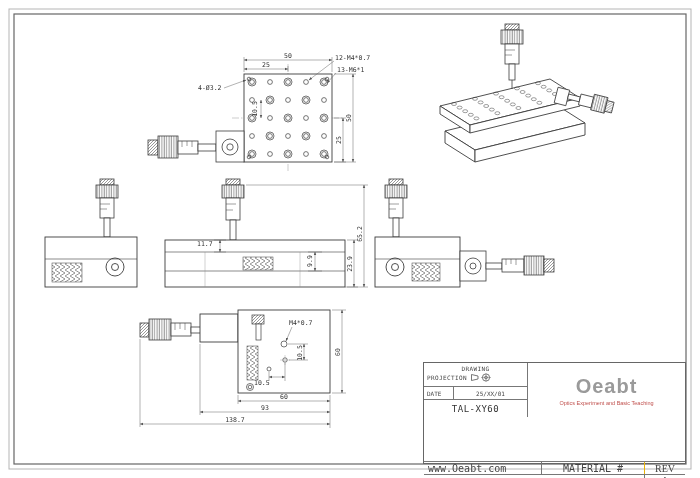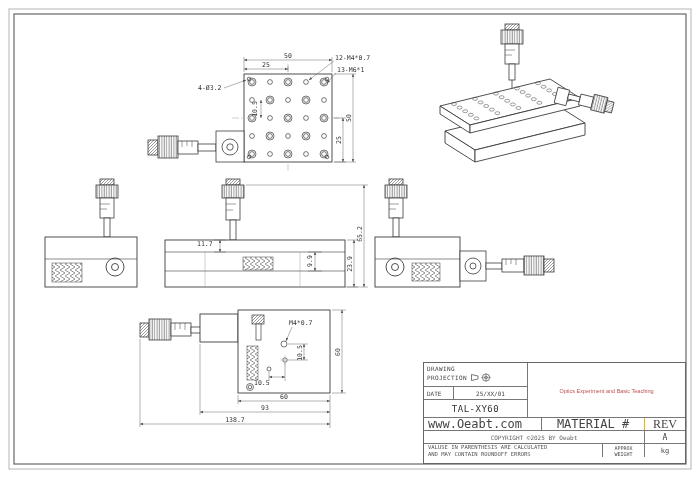--- a/index.html
+++ b/index.html
@@ -1,37 +1,37 @@
 <!DOCTYPE html>
 <html><head>
 <meta charset="utf-8">
 <style>
   * { margin:0; padding:0; box-sizing:border-box; }
   html,body { width:700px; height:478px; background:#fff; overflow:hidden;
               font-family:"DejaVu Sans Mono", monospace; }
-  .stage { position:absolute; inset:0; width:700px; height:478px; }
+  .stage { position:absolute; inset:0; width:700px; height:478px;text-align:center; }
   svg.drawing { position:absolute; top:0; left:0; }
   svg text { font-family:"DejaVu Sans Mono", monospace; font-size:6.5px; fill:#333; stroke:none; }
 
   
   .title-block { position:absolute; left:423px; top:362px; width:263px; height:102px;
                  border:1px solid #666; background:#fff; color:#444; }
   .tb-row { display:flex; border-top:1px solid #777; }
   .tb-top { border-top:none; height:54px; }
   .tb-left { width:104px; border-right:1px solid #777; display:flex; flex-direction:column; }
   .tb-proj { height:24px; border-bottom:1px solid #777; font-size:6px; padding:2px 3px; letter-spacing:.4px; }
   .tb-proj-l2 { display:flex; align-items:center; gap:3px; margin-top:1px; }
   .tb-date { height:13px; border-bottom:1px solid #777; display:flex; font-size:6px; }
   .tb-date-label { width:30px; border-right:1px solid #777; display:flex; align-items:center; padding-left:3px; }
   .tb-date-value { flex:1; display:flex; align-items:center; justify-content:center; }
   .tb-part { flex:1; display:flex; align-items:center; justify-content:center; font-size:9px; letter-spacing:.5px; color:#333; }
   .tb-logo { flex:1; display:flex; flex-direction:column; align-items:center; justify-content:center; }
   .tb-logo-word { font-size:20px; font-weight:bold; color:#9a9a9a; font-family:"Liberation Sans", sans-serif; letter-spacing:1px; }
   .tb-logo-tag { font-size:5.5px; color:#c0504d; margin-top:2px; font-family:"Liberation Sans", sans-serif; }
-  .tb-mid { height:13px; font-size:12px; }
+  .tb-mid { height:13px; font-size:10px;margin-top:44px; }
   .tb-web { width:118px; border-right:1px solid #777; display:flex; align-items:center; padding-left:4px; }
   .tb-material { flex:1; border-right:1px solid #eab308; display:flex; align-items:center; justify-content:center; }
   .tb-revlab { width:40px; display:flex; align-items:center; justify-content:center;font-family:Liberation Serif, serif; }
   .tb-copy { height:13px; font-size:6px; }
   .tb-copytext { flex:1; border-right:1px solid #777; display:flex; align-items:center; justify-content:center; color:#666; }
   .tb-revval { width:40px; display:flex; align-items:center; justify-content:center; font-size:8px; color:#333; }
   .tb-bot { flex:1; font-size:5.5px; }
   .tb-disc { flex:1; border-right:1px solid #777; display:flex; flex-direction:column; justify-content:center; padding-left:4px; gap:1px; color:#555; }
   .tb-wt { width:42px; border-right:1px solid #777; display:flex; flex-direction:column; align-items:center; justify-content:center; font-size:5px; }
   .tb-unit { width:40px; display:flex; align-items:center; justify-content:center; font-size:7px; }
@@ -332,20 +332,21 @@
           </svg>
         </div>
       </div>
       <div class="tb-date">
         <div class="tb-date-label">DATE</div>
         <div class="tb-date-value">25/XX/01</div>
       </div>
       <div class="tb-part">TAL-XY60</div>
     </div>
     <div class="tb-logo">
+      <div class="tb-logo-word">Oeabt</div>
       <div class="tb-logo-tag">Optics Experiment and Basic Teaching</div>
     </div>
   </div>
   <div class="tb-row tb-mid">
     <div class="tb-web">www.Oeabt.com</div>
     <div class="tb-material">MATERIAL #</div>
     <div class="tb-revlab">REV</div>
   </div>
   <div class="tb-row tb-copy">
     <div class="tb-copytext">COPYRIGHT ©2025 BY Oeabt</div>

